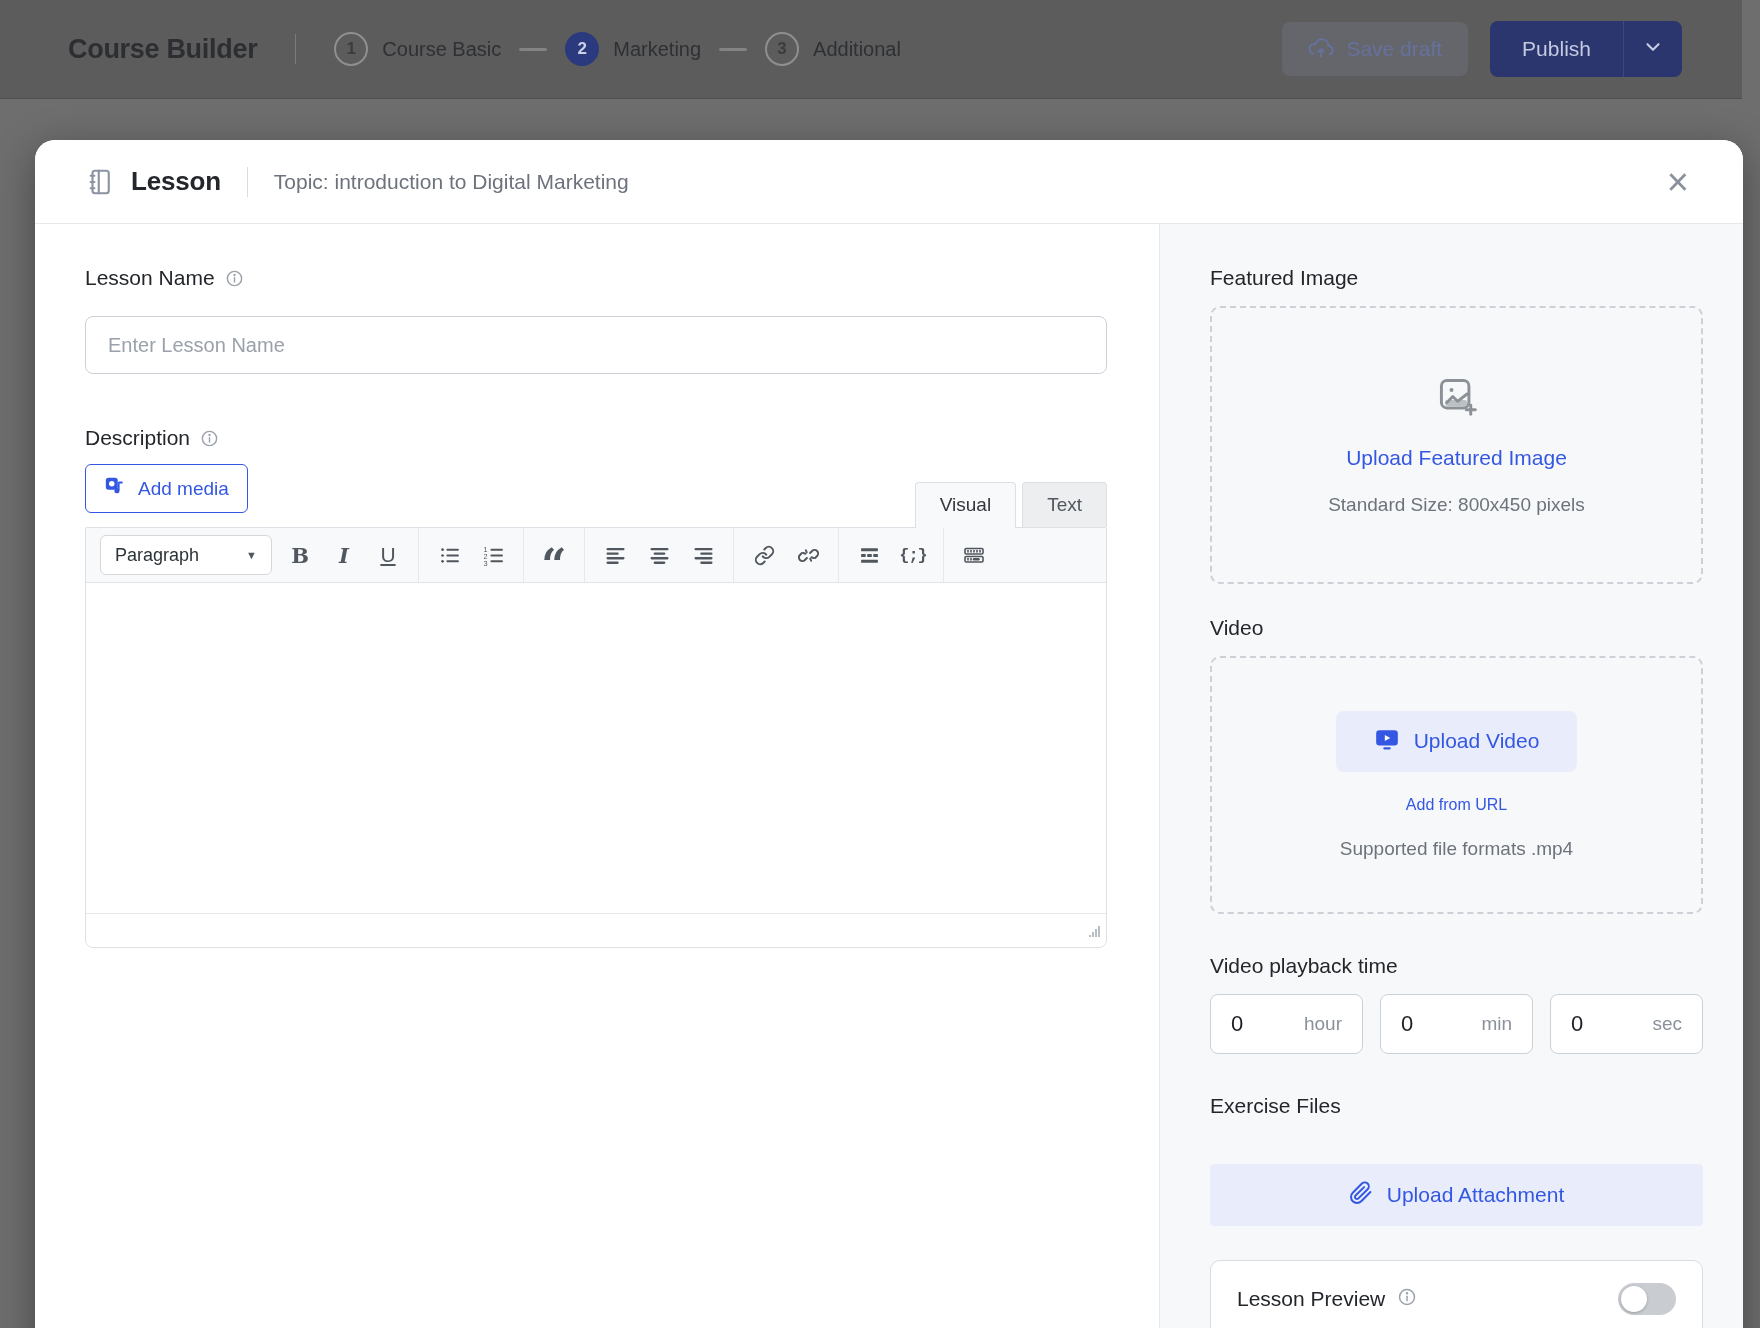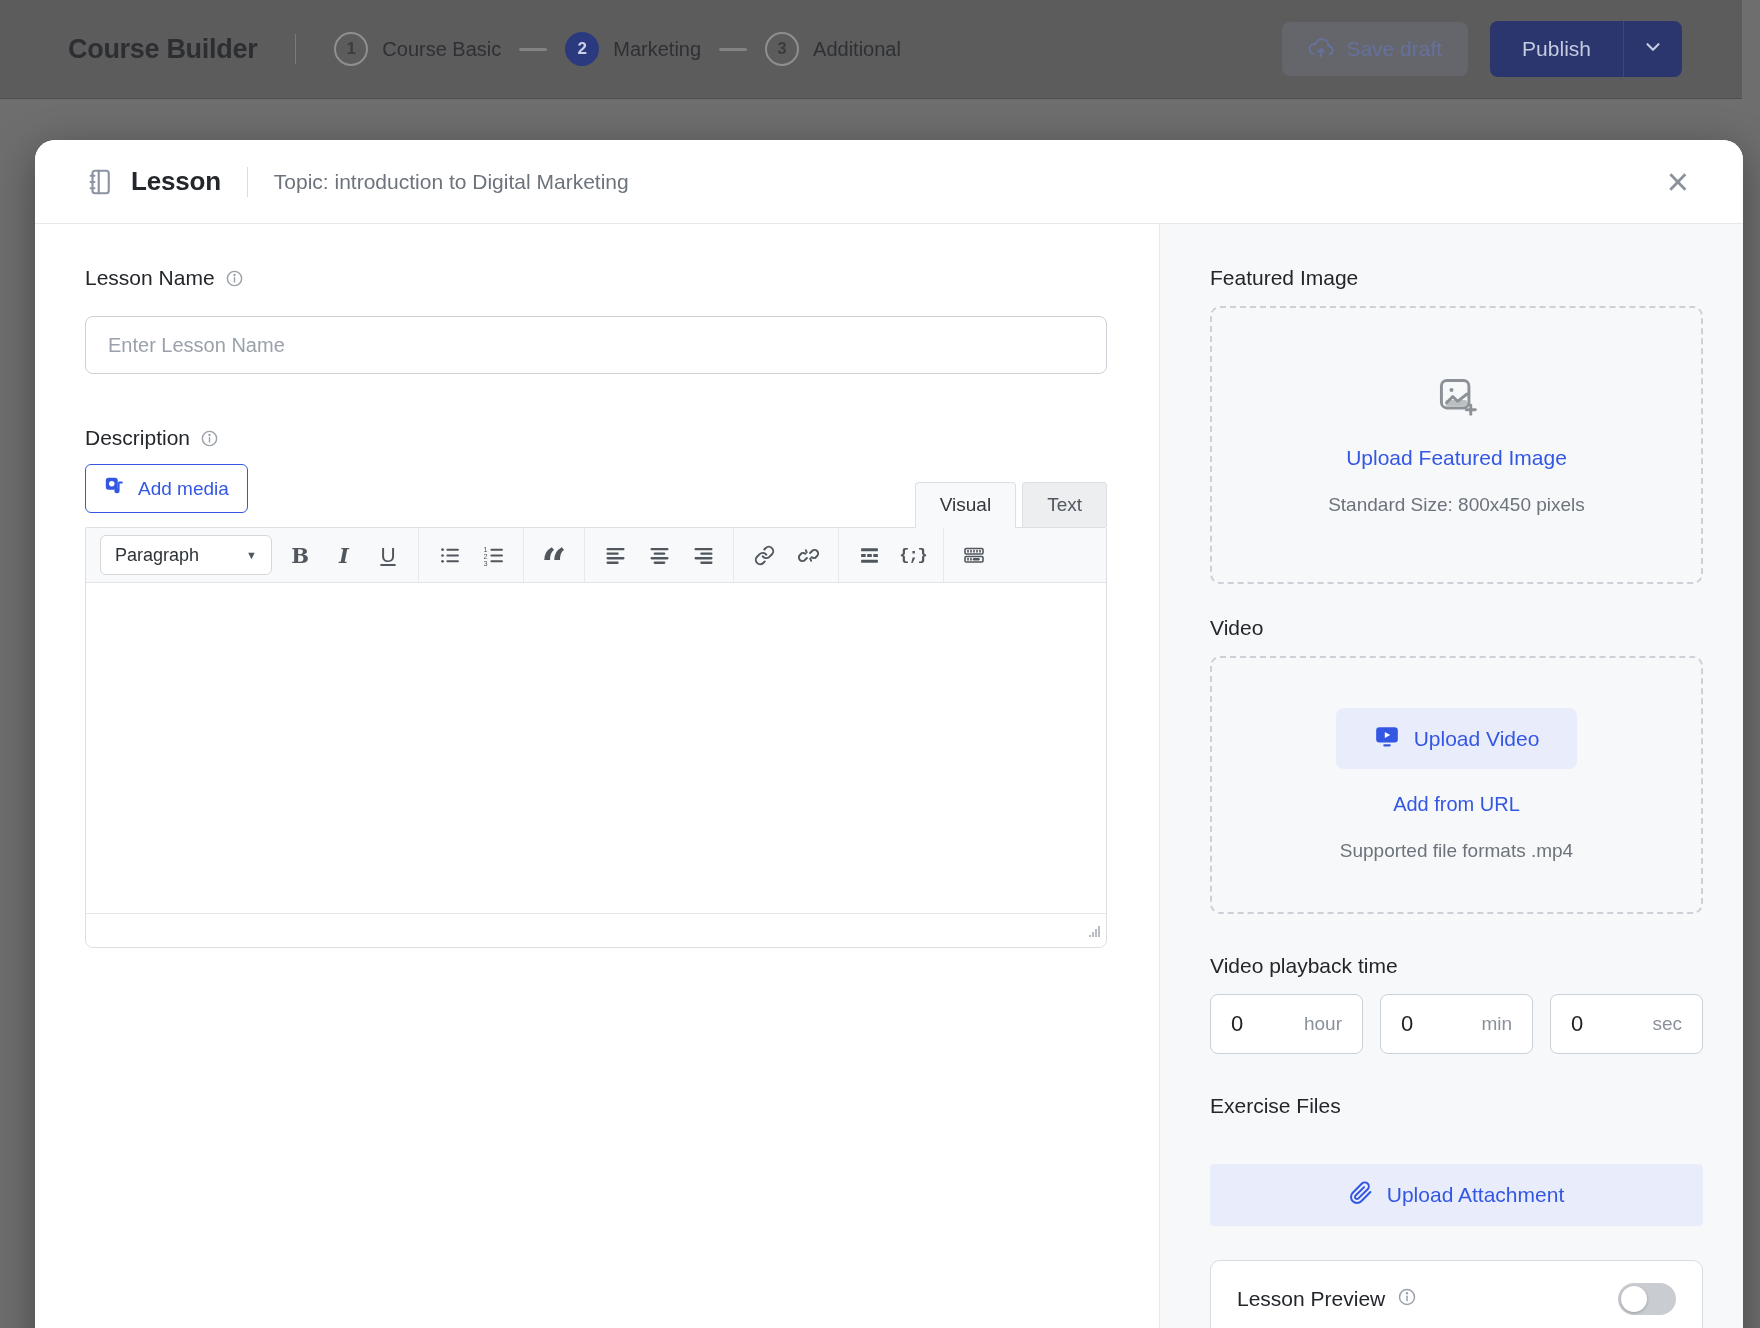--- a/index.html
+++ b/index.html
@@ -368,21 +368,21 @@
           <button class="upload-video">
             <span>
               <svg width="26" height="26" viewBox="0 0 24 24">
                 <rect x="2" y="4" width="20" height="14" rx="3" fill="#3457e3"></rect>
                 <path d="M10 8.2v5.6l5-2.8z" fill="#fff"></path>
                 <line x1="9.5" y1="20.6" x2="14.5" y2="20.6" stroke="#3457e3" stroke-width="2" stroke-linecap="round"></line>
               </svg>
             </span>
             <span>Upload Video</span>
           </button>
-          <button class="link-btn" style="font-size:20px">Add from URL</button>
+          <button class="link-btn" style="font-size:16px">Add from URL</button>
           <div class="box-hint">Supported file formats .mp4</div>
         </div>
 
         <div class="playback">
           <div class="sb-label">Video playback time</div>
           <div class="playback-row">
             <div class="time-field">
               <input class="time-value" value="0" style="">
               <span class="time-unit">hour</span>
             </div>

